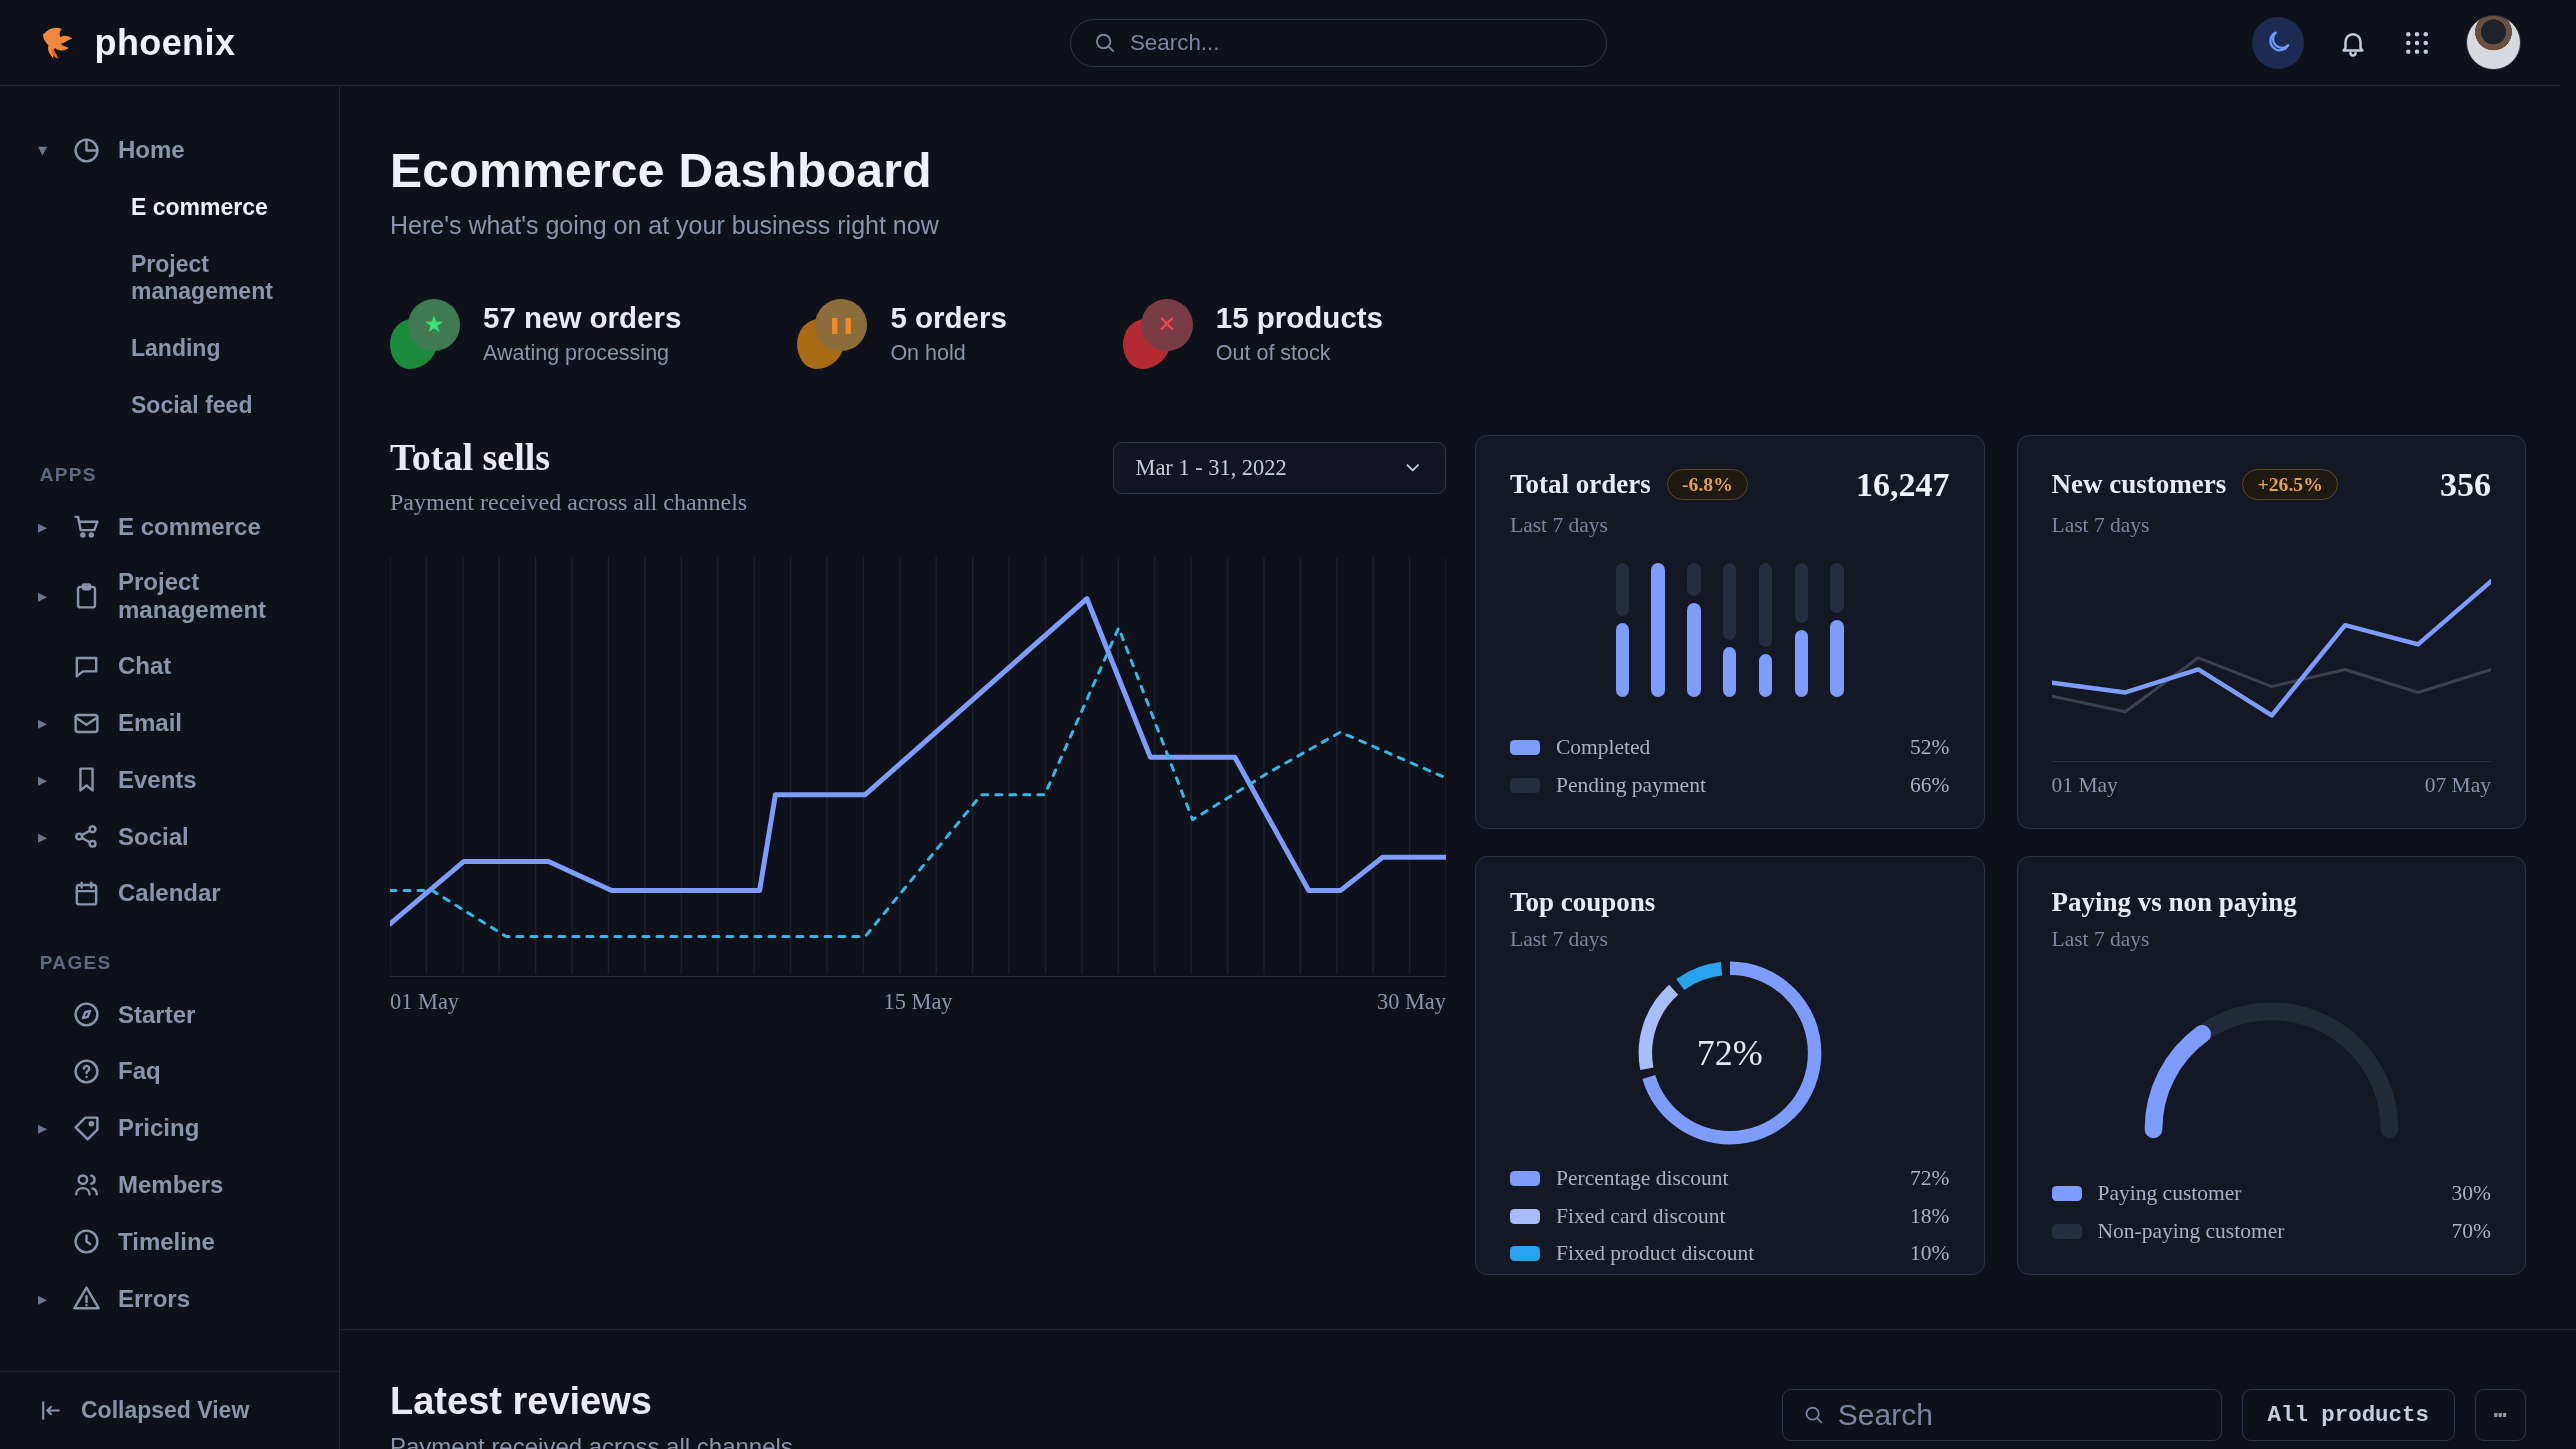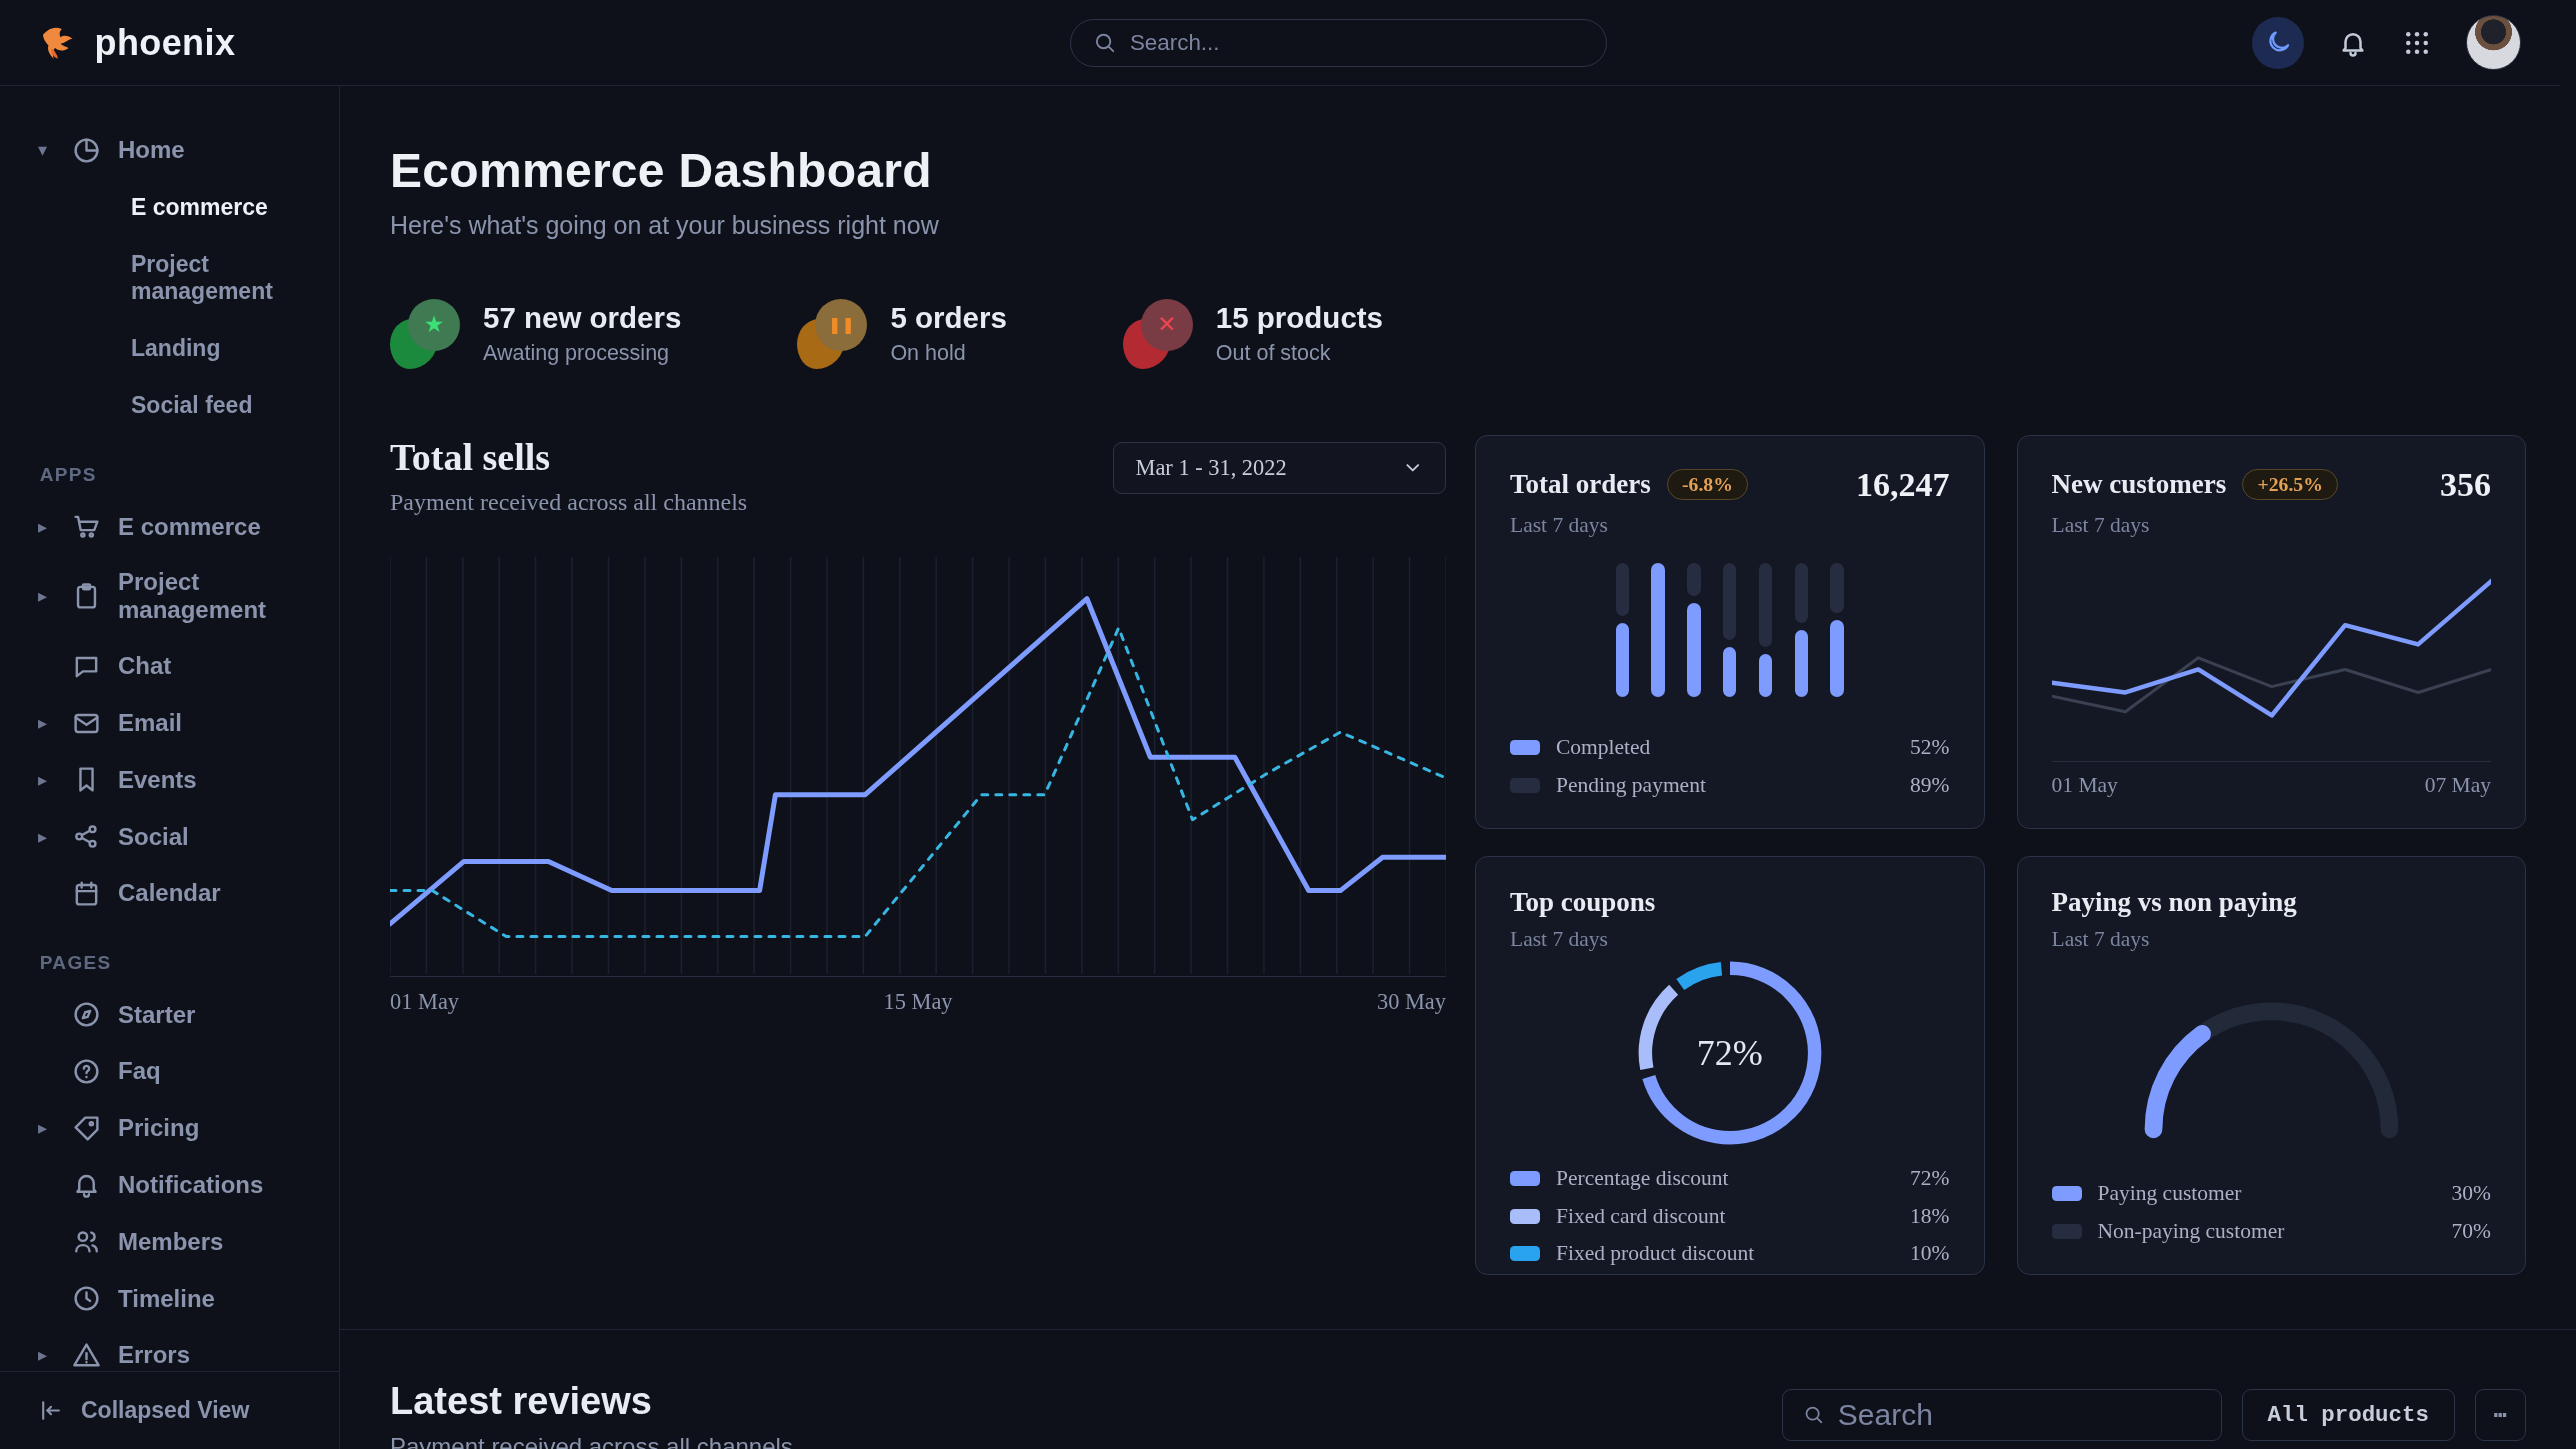--- a/index.html
+++ b/index.html
@@ -280,30 +280,20 @@
             <path d="M3 11l8-8h10v10l-8 8z"></path>
             <circle cx="16" cy="8" r="1.3"></circle>
           </svg>
         </span>
         <span>Pricing</span>
       </div>
       <div class="side-item">
         <span class="caret"></span>
         <span class="s-icon">
           <svg class="line-ic" width="29" height="29" viewBox="0 0 24 24">
-            <path d="M6 16v-5a6 6 0 1 1 12 0v5l1.5 2h-15z"></path>
-            <path d="M10 20a2 2 0 0 0 4 0"></path>
-          </svg>
-        </span>
-        <span>Notifications</span>
-      </div>
-      <div class="side-item">
-        <span class="caret"></span>
-        <span class="s-icon">
-          <svg class="line-ic" width="29" height="29" viewBox="0 0 24 24">
             <circle cx="9" cy="8" r="3.5"></circle>
             <path d="M3.5 20c0-3 2.5-5 5.5-5s5.5 2 5.5 5M16 4.6a3.5 3.5 0 0 1 0 6.8M17 15.2c2 .6 3.5 2.4 3.5 4.8"></path>
           </svg>
         </span>
         <span>Members</span>
       </div>
       <div class="side-item">
         <span class="caret"></span>
         <span class="s-icon">
           <svg class="line-ic" width="29" height="29" viewBox="0 0 24 24">
@@ -471,21 +461,21 @@
           </div>
         <div class="legend" id="orders-legend">
             <div class="legend-row">
               <span class="legend-swatch" style="background:#7e9bff"></span>
               <span class="legend-label">Completed</span>
               <span class="legend-value">52%</span>
             </div>
             <div class="legend-row">
               <span class="legend-swatch" style="background:#262d40"></span>
               <span class="legend-label">Pending payment</span>
-              <span class="legend-value">89%</span>
+              <span class="legend-value">66%</span>
             </div>
           </div>
       </div>
 
       <div class="card card-r1">
         <div class="card-head">
           <span class="card-title">New customers</span>
           <span class="pill-badge">+26.5%</span>
           <span class="card-value">356</span>
         </div>

